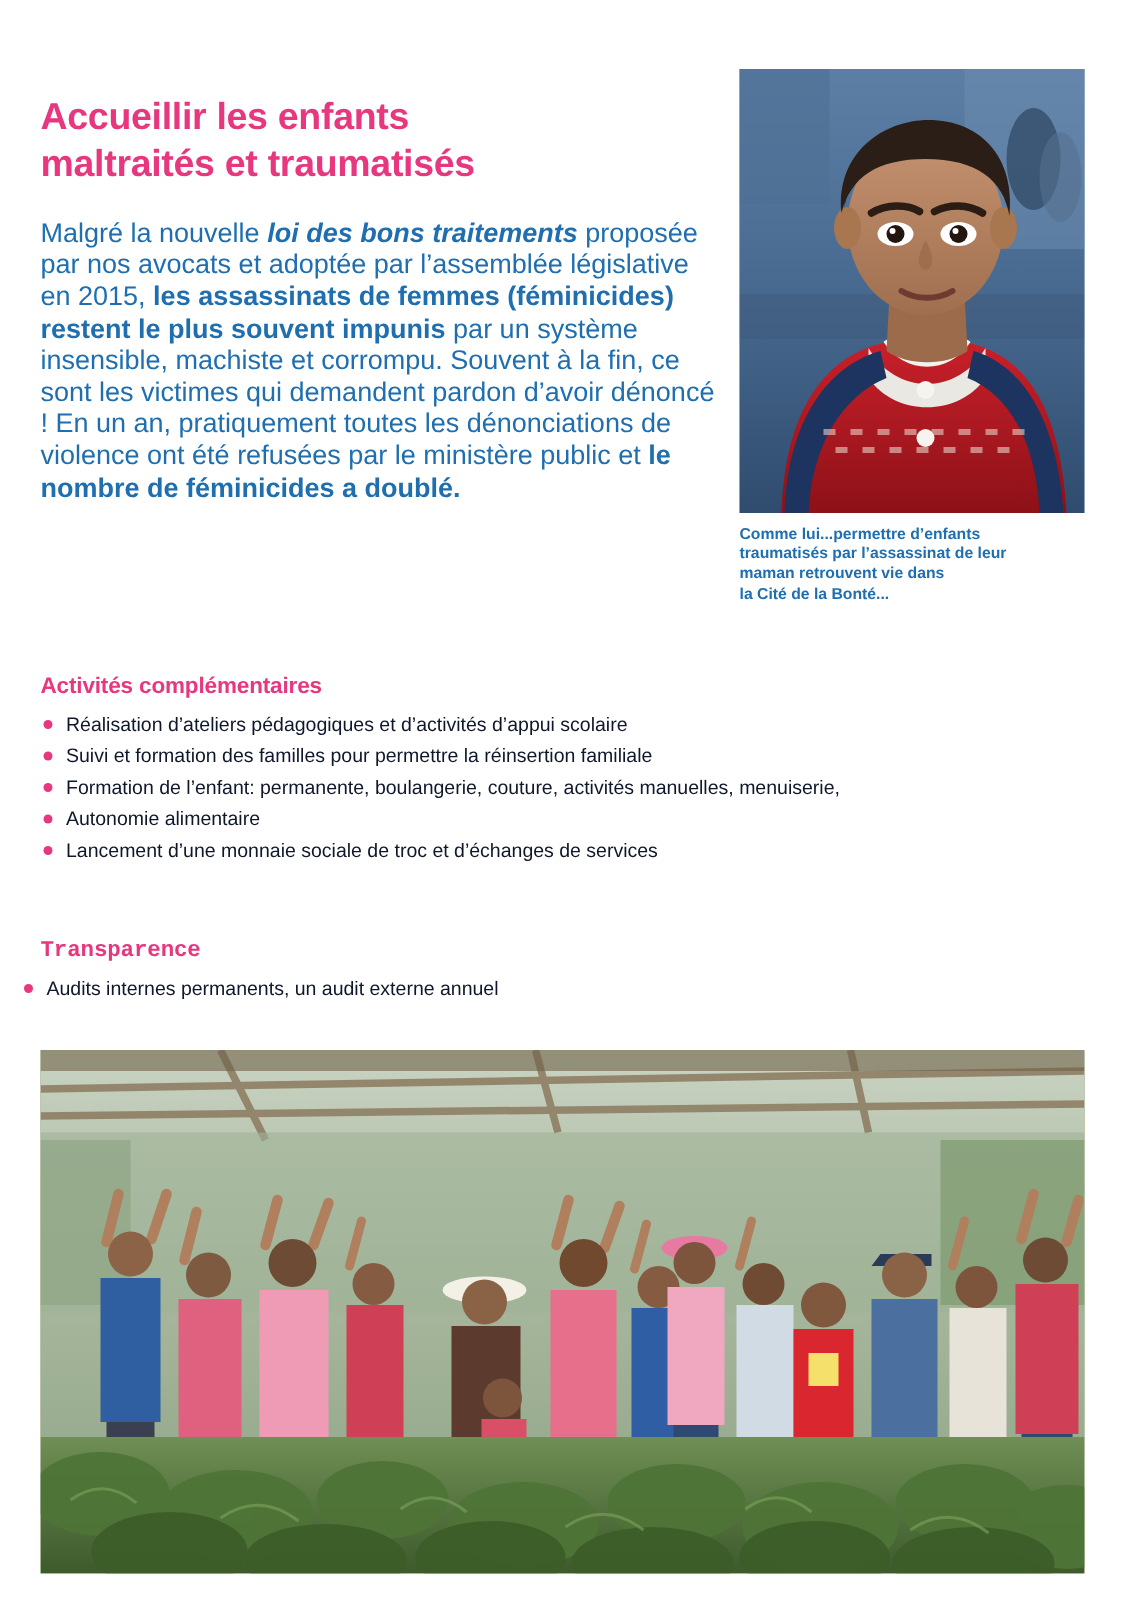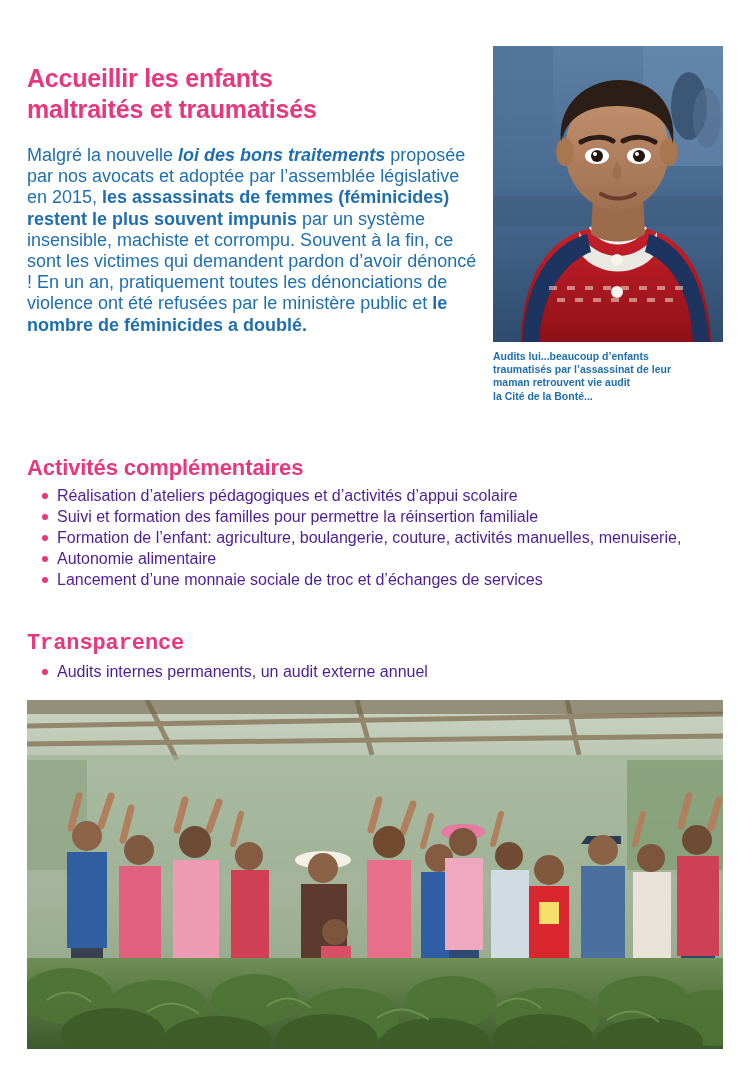--- a/index.html
+++ b/index.html
@@ -68,41 +68,41 @@
     width: 232px;
     font-size: 10.5px;
     font-weight: bold;
     line-height: 13.2px;
     color: #1f6fb0;
   }
 
   
   .section-heading {
     position: absolute;
-    font-size: 22px;
+    font-size: 15px;
     font-weight: bold;
     color: #e6377f;
     letter-spacing: -0.1px;
   }
   #heading-activites { left: 27px; top: 437px; }
   #heading-transparence { left: 27px; top: 613px; font-family: Liberation Mono, monospace; }
 
   
   .bullet-list {
     position: absolute;
     list-style: none;
-    margin: 15px;
+    margin: 2px;
     padding: 0;
-    font-size: 16px;
+    font-size: 13px;
     line-height: 21px;
-    color: #4c1d95;
+    color: #0f172a;
     width: 680px;
   }
   #list-activites { left: 27px; top: 470px; }
-  #list-transparence { left: 27px; top: 646px; }
+  #list-transparence { left: 14px; top: 646px; }
 
   .bullet-list li {
     position: relative;
     padding-left: 15px;
   }
   .bullet-list li::before {
     content: "";
     position: absolute;
     left: 0;
     top: 8px;
@@ -214,37 +214,37 @@
       <circle cx="102" cy="108" r="2" fill="#ffffff"></circle>
       <circle cx="144" cy="108" r="2" fill="#ffffff"></circle>
 
       <path d="M124 114 C 118 126, 118 132, 124 134 C 130 132, 130 126, 124 114" fill="#9a6948" opacity="0.7"></path>
 
       <path d="M108 148 C 118 154, 132 154, 142 148" stroke="#6e3b30" stroke-width="4" fill="none" stroke-linecap="round"></path>
     </svg>
   </div>
 
   <div class="photo-boy-caption">
-    <div>Audits lui...beaucoup d’enfants</div>
+    <div>Comme lui...permettre d’enfants</div>
     <div>traumatisés par l’assassinat de leur</div>
-    <div>maman retrouvent vie audit</div>
+    <div>maman retrouvent vie dans</div>
     <div>la Cité de la Bonté...</div>
   </div>
 
   <h2 class="section-heading" id="heading-activites">Activités complémentaires</h2>
 
   <ul class="bullet-list" id="list-activites">
     <li>
       <span>Réalisation d’ateliers pédagogiques et d’activités d’appui scolaire</span>
     </li>
     <li>
       <span>Suivi et formation des familles pour permettre la réinsertion familiale</span>
     </li>
     <li>
-      <span>Formation de l’enfant: agriculture, boulangerie, couture, activités manuelles, menuiserie,</span>
+      <span>Formation de l’enfant: permanente, boulangerie, couture, activités manuelles, menuiserie,</span>
     </li>
     <li>
       <span>Autonomie alimentaire</span>
     </li>
     <li>
       <span>Lancement d’une monnaie sociale de troc et d’échanges de services</span>
     </li>
   </ul>
 
   <h2 class="section-heading" id="heading-transparence">Transparence</h2>

